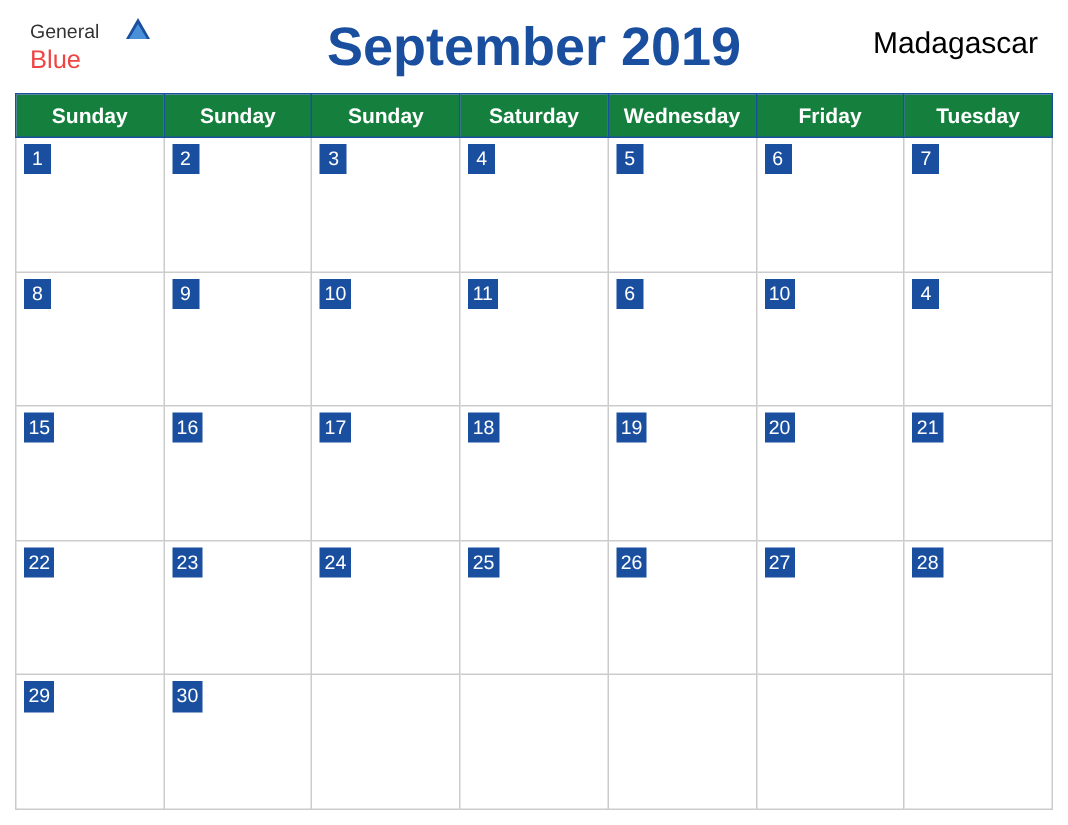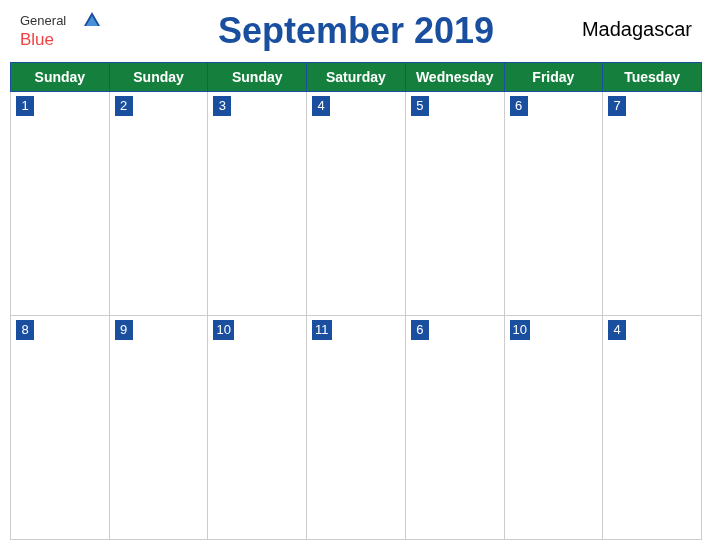--- a/index.html
+++ b/index.html
@@ -160,15 +160,42 @@
         </tr>
         <tr class="week-row">
           <td><span class="date-num">8</span></td>
           <td><span class="date-num">9</span></td>
           <td><span class="date-num">10</span></td>
           <td><span class="date-num">11</span></td>
           <td><span class="date-num">6</span></td>
           <td><span class="date-num">10</span></td>
           <td><span class="date-num">4</span></td>
         </tr>
+        <tr class="week-row">
+          <td><span class="date-num">15</span></td>
+          <td><span class="date-num">16</span></td>
+          <td><span class="date-num">17</span></td>
+          <td><span class="date-num">18</span></td>
+          <td><span class="date-num">19</span></td>
+          <td><span class="date-num">20</span></td>
+          <td><span class="date-num">21</span></td>
+        </tr>
+        <tr class="week-row">
+          <td><span class="date-num">22</span></td>
+          <td><span class="date-num">23</span></td>
+          <td><span class="date-num">24</span></td>
+          <td><span class="date-num">25</span></td>
+          <td><span class="date-num">26</span></td>
+          <td><span class="date-num">27</span></td>
+          <td><span class="date-num">28</span></td>
+        </tr>
+        <tr class="week-row">
+          <td><span class="date-num">29</span></td>
+          <td><span class="date-num">30</span></td>
+          <td class="empty-cell"></td>
+          <td class="empty-cell"></td>
+          <td class="empty-cell"></td>
+          <td class="empty-cell"></td>
+          <td class="empty-cell"></td>
+        </tr>
       </tbody>
   </table>
 </div>
 
 </body></html>

